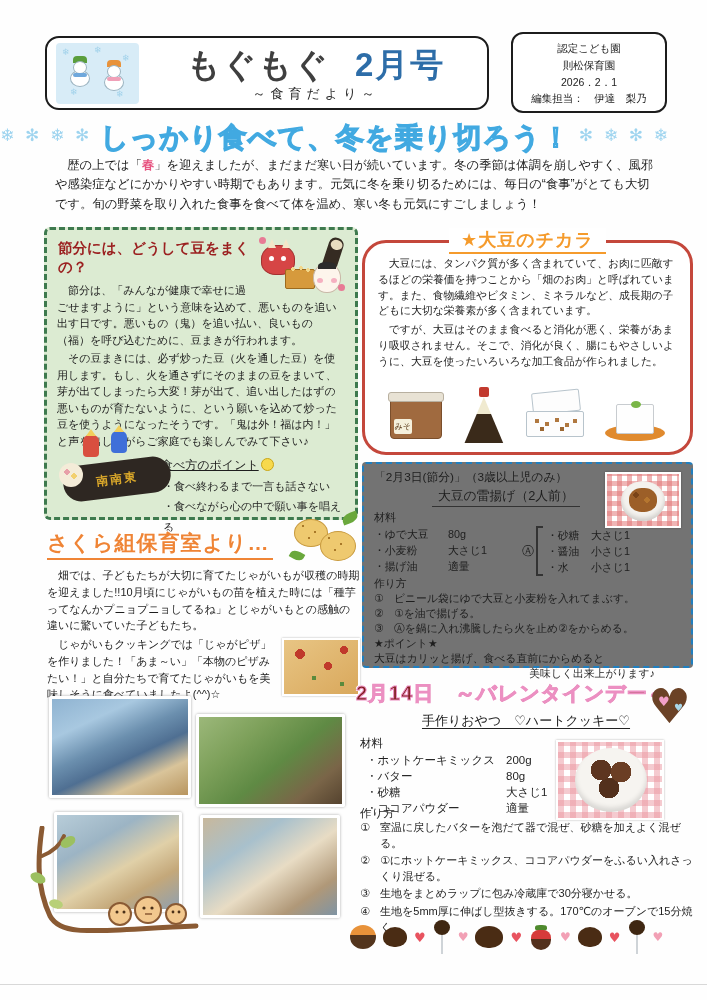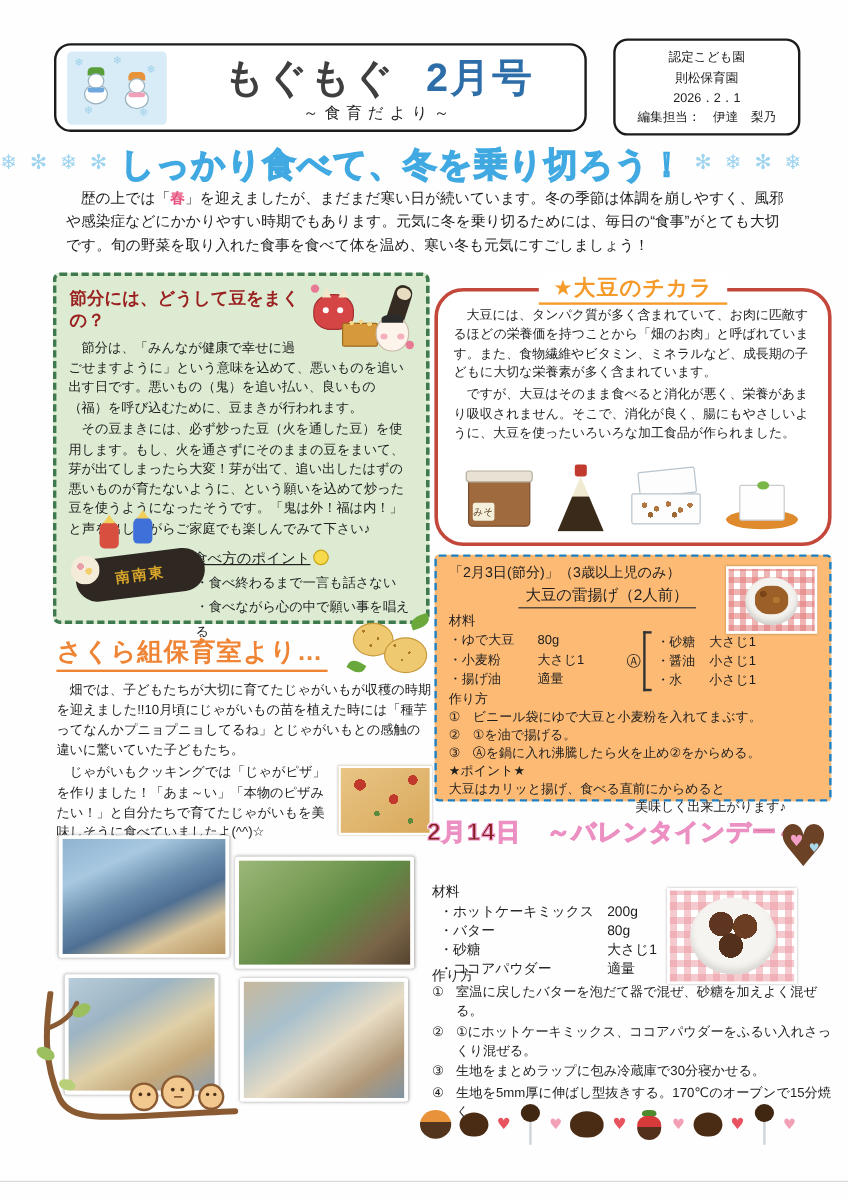--- a/index.html
+++ b/index.html
@@ -73,21 +73,21 @@
   .natto-pack { position:relative; width:58px; height:40px; }
   .natto-lid { position:absolute; top:-6px; left:6px; width:48px; height:22px; background:#fdfdfd; border:1.2px solid #b8c4cc; transform:rotate(-6deg); border-radius:2px; }
   .natto-base { position:absolute; bottom:0; left:0; width:58px; height:26px; background:#fdfdfd; border:1.2px solid #b8c4cc; border-radius:2px; }
   .natto-beans { position:absolute; left:4px; top:4px; right:4px; bottom:4px; background:radial-gradient(circle 3px at 6px 5px,#b07840 75%,transparent 76%),radial-gradient(circle 3px at 16px 8px,#b07840 75%,transparent 76%),radial-gradient(circle 3px at 26px 4px,#b07840 75%,transparent 76%),radial-gradient(circle 3px at 36px 9px,#b07840 75%,transparent 76%),radial-gradient(circle 3px at 44px 5px,#b07840 75%,transparent 76%),radial-gradient(circle 3px at 11px 13px,#9c6732 75%,transparent 76%),radial-gradient(circle 3px at 31px 13px,#9c6732 75%,transparent 76%); }
   .tofu-set { position:relative; width:60px; height:48px; }
   .tofu-plate { position:absolute; bottom:0; left:0; width:60px; height:16px; background:#e08a2e; border-radius:50%; }
   .tofu-cube { position:absolute; bottom:7px; left:11px; width:38px; height:30px; background:#fefefe; border:1.2px solid #c8ccd0; border-radius:2px; }
   .tofu-leaf { position:absolute; top:-4px; left:14px; width:10px; height:7px; background:#7ab648; border-radius:50%; }
 
   
-  .recipe1 { left:362px; top:462px; width:331px; height:206px; background:#fdba74; border:2.5px dashed #1f7fc0; border-radius:4px; padding:6px 10px; font-size:10.8px; color:#1e1e1e; }
+  .recipe1 { left:362px; top:462px; width:331px; height:206px; background:#737373; border:2.5px dashed #1f7fc0; border-radius:4px; padding:6px 10px; font-size:10.8px; color:#1e1e1e; }
   .r1-heading { font-size:11.8px; }
   .r1-dish { margin:2px 0 1px 58px; font-size:12.8px; display:inline-block; border-bottom:1.5px solid #333; padding:0 6px 1px 6px; margin-left:58px; }
   .r1-photo { position:absolute; right:10px; top:8px; width:76px; height:56px; border:2px solid #fff; box-shadow:0 0 2px rgba(0,0,0,.3); background:repeating-linear-gradient(0deg,rgba(226,120,120,.55) 0 5px,transparent 5px 10px),repeating-linear-gradient(90deg,rgba(226,120,120,.55) 0 5px,transparent 5px 10px),#fff; }
   .r1-bowl { position:absolute; left:14px; top:7px; width:44px; height:40px; background:#f4f2ee; border-radius:50%; box-shadow:inset 0 -3px 4px rgba(0,0,0,.15); }
   .r1-food { position:absolute; left:8px; top:7px; width:28px; height:24px; background:#9c5f28; border-radius:45%; background-image:radial-gradient(circle 4px at 7px 7px,#7a4418 70%,transparent 71%),radial-gradient(circle 4px at 18px 12px,#b5762f 70%,transparent 71%); }
   .r1-label { margin-top:2px; font-size:11px; }
   .ing-flex { display:flex; margin-left:0; margin-top:1px; }
   .ing-col-l { width:148px; }
   .ing-row { display:flex; line-height:16px; }
   .ing-row .nm { width:74px; }
@@ -371,20 +371,21 @@
         <circle cx="151" cy="86" r="1.4" fill="#4a3018"></circle>
     </g>
   </svg>
 
   <div class="abs val-title">2月14日　～バレンタインデー～</div>
   <div class="abs heart-cookie">
     <span class="heart-glyph" style="left:0;top:-8px;font-size:48px;color:#6b4226;">♥</span>
     <span class="heart-glyph" style="left:10px;top:8px;font-size:13px;color:#f2a0c8;">♥</span>
     <span class="heart-glyph" style="left:26px;top:16px;font-size:10px;color:#a8d8ea;">♥</span>
   </div>
+  <div class="abs val-subtitle">手作りおやつ　♡ハートクッキー♡</div>
   <div class="abs val-label" style="top:736px;">材料</div>
   <div class="abs val-ing">
     <div class="ing-row">
         <span class="nm">・ホットケーキミックス</span>
         <span>200g</span>
       </div>
     <div class="ing-row">
         <span class="nm">・バター</span>
         <span>80g</span>
       </div>

